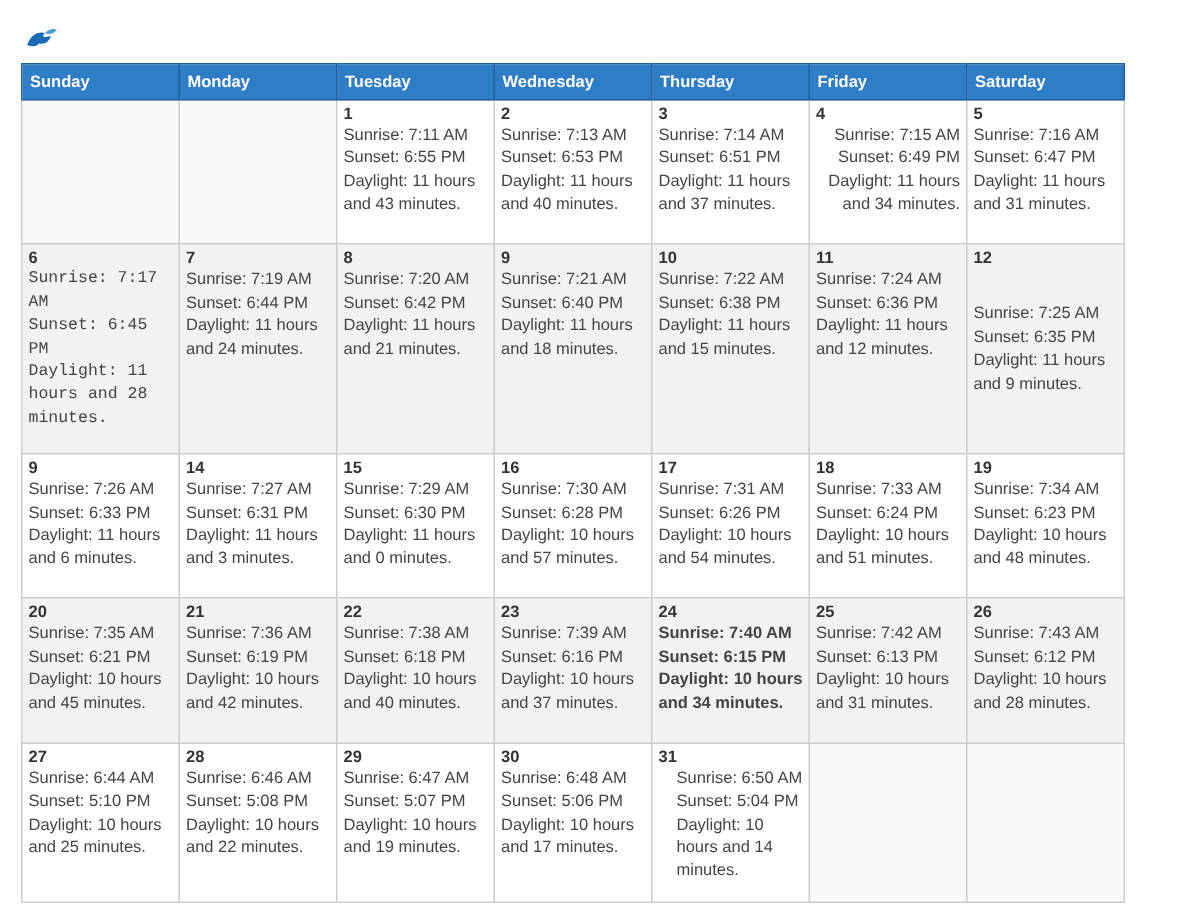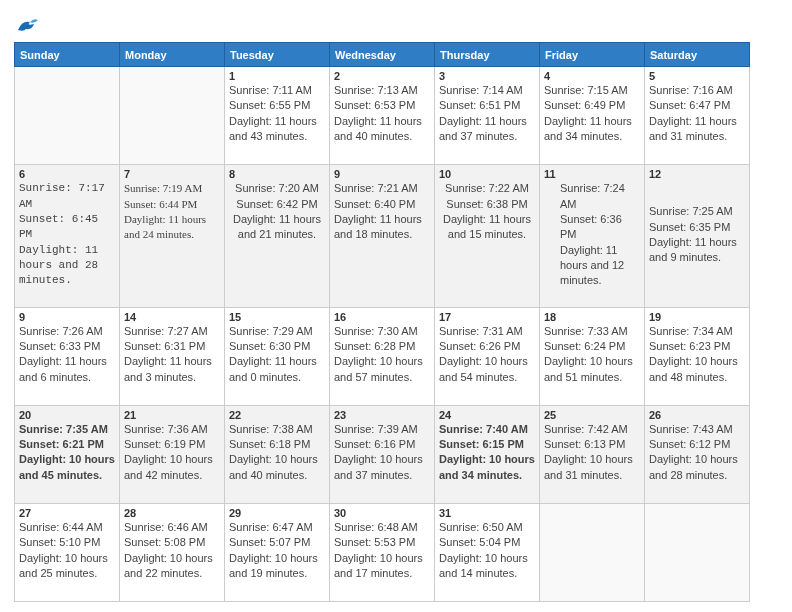--- a/index.html
+++ b/index.html
@@ -155,65 +155,65 @@
 Daylight: 11 hours and 40 minutes.</div>
           </td>
           <td>
             <span class="day-number">3</span>
             <div class="day-info" style="white-space: pre-line;">Sunrise: 7:14 AM
 Sunset: 6:51 PM
 Daylight: 11 hours and 37 minutes.</div>
           </td>
           <td>
             <span class="day-number">4</span>
-            <div class="day-info" style="white-space: pre-line;">Sunrise: 7:15 AM
+            <div class="day-info" style="white-space: pre-line; text-align: right;">Sunrise: 7:15 AM
 Sunset: 6:49 PM
 Daylight: 11 hours and 34 minutes.</div>
           </td>
           <td>
             <span class="day-number">5</span>
             <div class="day-info" style="white-space: pre-line;">Sunrise: 7:16 AM
 Sunset: 6:47 PM
 Daylight: 11 hours and 31 minutes.</div>
           </td>
         </tr>
         <tr class="row-shaded">
           <td>
             <span class="day-number">6</span>
             <div class="day-info" style="white-space: pre-line; font-family: Liberation Mono, monospace;">Sunrise: 7:17 AM
 Sunset: 6:45 PM
 Daylight: 11 hours and 28 minutes.</div>
           </td>
           <td>
             <span class="day-number">7</span>
-            <div class="day-info" style="white-space: pre-line; font-family: Liberation Serif, serif;">Sunrise: 7:19 AM
+            <div class="day-info" style="white-space: pre-line;">Sunrise: 7:19 AM
 Sunset: 6:44 PM
 Daylight: 11 hours and 24 minutes.</div>
           </td>
           <td>
             <span class="day-number">8</span>
-            <div class="day-info" style="white-space: pre-line; text-align: center;">Sunrise: 7:20 AM
+            <div class="day-info" style="white-space: pre-line;">Sunrise: 7:20 AM
 Sunset: 6:42 PM
 Daylight: 11 hours and 21 minutes.</div>
           </td>
           <td>
             <span class="day-number">9</span>
             <div class="day-info" style="white-space: pre-line;">Sunrise: 7:21 AM
 Sunset: 6:40 PM
 Daylight: 11 hours and 18 minutes.</div>
           </td>
           <td>
             <span class="day-number">10</span>
-            <div class="day-info" style="white-space: pre-line; text-align: center;">Sunrise: 7:22 AM
+            <div class="day-info" style="white-space: pre-line;">Sunrise: 7:22 AM
 Sunset: 6:38 PM
 Daylight: 11 hours and 15 minutes.</div>
           </td>
           <td>
             <span class="day-number">11</span>
-            <div class="day-info" style="white-space: pre-line; margin-left: 16px;">Sunrise: 7:24 AM
+            <div class="day-info" style="white-space: pre-line;">Sunrise: 7:24 AM
 Sunset: 6:36 PM
 Daylight: 11 hours and 12 minutes.</div>
           </td>
           <td>
             <span class="day-number">12</span>
             <div class="day-info" style="white-space: pre-line; margin-top: 24px;">Sunrise: 7:25 AM
 Sunset: 6:35 PM
 Daylight: 11 hours and 9 minutes.</div>
           </td>
         </tr>
@@ -257,21 +257,21 @@
           <td>
             <span class="day-number">19</span>
             <div class="day-info" style="white-space: pre-line;">Sunrise: 7:34 AM
 Sunset: 6:23 PM
 Daylight: 10 hours and 48 minutes.</div>
           </td>
         </tr>
         <tr class="row-shaded">
           <td>
             <span class="day-number">20</span>
-            <div class="day-info" style="white-space: pre-line; font-weight: bold;">Sunrise: 7:35 AM
+            <div class="day-info" style="white-space: pre-line;">Sunrise: 7:35 AM
 Sunset: 6:21 PM
 Daylight: 10 hours and 45 minutes.</div>
           </td>
           <td>
             <span class="day-number">21</span>
             <div class="day-info" style="white-space: pre-line;">Sunrise: 7:36 AM
 Sunset: 6:19 PM
 Daylight: 10 hours and 42 minutes.</div>
           </td>
           <td>
@@ -320,26 +320,26 @@
           </td>
           <td>
             <span class="day-number">29</span>
             <div class="day-info" style="white-space: pre-line;">Sunrise: 6:47 AM
 Sunset: 5:07 PM
 Daylight: 10 hours and 19 minutes.</div>
           </td>
           <td>
             <span class="day-number">30</span>
             <div class="day-info" style="white-space: pre-line;">Sunrise: 6:48 AM
-Sunset: 5:53 PM
+Sunset: 5:06 PM
 Daylight: 10 hours and 17 minutes.</div>
           </td>
           <td>
             <span class="day-number">31</span>
-            <div class="day-info" style="white-space: pre-line;">Sunrise: 6:50 AM
+            <div class="day-info" style="white-space: pre-line; margin-left: 12px;">Sunrise: 6:50 AM
 Sunset: 5:04 PM
 Daylight: 10 hours and 14 minutes.</div>
           </td>
           <td class="empty"></td>
           <td class="empty"></td>
         </tr>
       </tbody>
   </table>
 </div>
 

